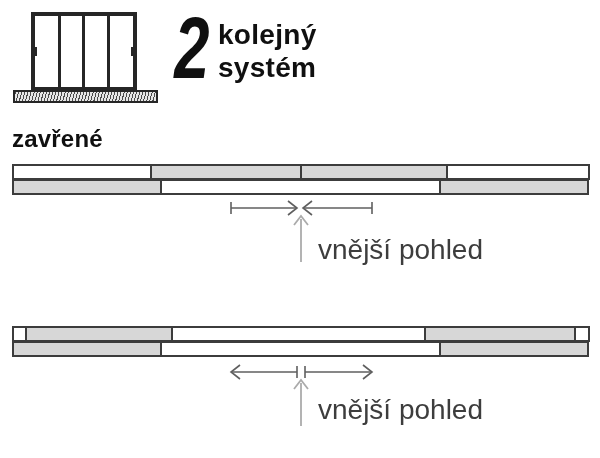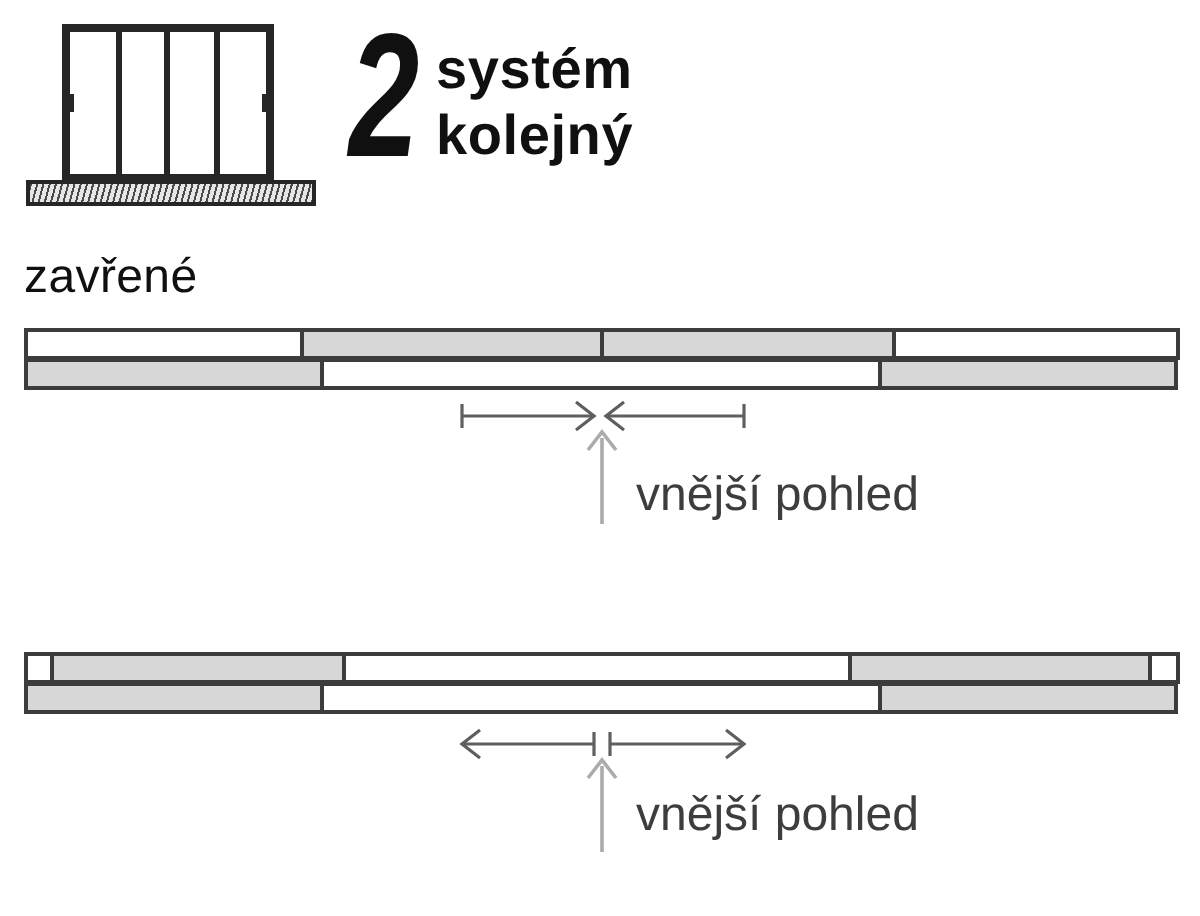--- a/index.html
+++ b/index.html
@@ -23,59 +23,59 @@
                 background:repeating-linear-gradient(105deg,#4a4a4a 0,#4a4a4a 1px,#e6e6e6 1px,#e6e6e6 3px); }
 
   
   .big-two { position:absolute; left:164px; top:6px; width:56px; height:84px;
              font-size:88px; line-height:84px; font-weight:700; font-style:italic;
              color:var(--heading-ink); transform:scaleX(0.72); text-align:center; }
   .hdr-title { position:absolute; left:218px; top:18px; font-size:28px; font-weight:700;
                line-height:33px; color:var(--heading-ink); letter-spacing:0.3px; }
 
   
-  .sec-heading { position:absolute; left:12px; font-size:24px; font-weight:400;
+  .sec-heading { position:absolute; left:12px; font-size:24px; font-weight:700;
                  color:var(--heading-ink); letter-spacing:0.2px; }
   .sec-heading.h-closed { top:125px; }
   .sec-heading.h-open   { top:286px; }
 
   
   .rail-row { position:absolute; left:0; width:600px; height:16px; }
   .row-a1 { top:164px; } .row-a2 { top:179px; }
   .row-b1 { top:326px; } .row-b2 { top:341px; }
   .seg { position:absolute; top:0; height:16px; border:2px solid var(--outline); }
   .seg.panel { background:var(--panel-fill); }
   .seg.empty { background:#fff; }
 
   
   .arrow-svg { position:absolute; left:215px; width:175px; height:70px; }
   .svg-a { top:198px; } .svg-b { top:362px; }
-  .view-label { position:absolute; left:318px; font-size:24px; color:var(--label-ink); }
+  .view-label { position:absolute; left:318px; font-size:28px; color:var(--label-ink); }
   .vl-a { top:234px; } .vl-b { top:394px; }
 </style>
 </head>
 <body style="--panel-fill: #d7d7d7; --outline: #3c3c3c; --icon-ink: #262626; --arrow: #5f5f5f; --vertical-arrow: #ababab; --heading-ink: #101010; --label-ink: #3d3d3d;">
 
 <div class="page">
 
   <div class="hdr-icon">
     <div class="door-track"></div>
     <div class="door-frame">
       <div class="door-div d1"></div>
       <div class="door-div d2"></div>
       <div class="door-div d3"></div>
       <div class="door-handle hl"></div>
       <div class="door-handle hr"></div>
     </div>
   </div>
 
   <div class="big-two">2</div>
   <div class="hdr-title">
+    <div>kolejný</div>
     <div>systém</div>
-    <div>kolejný</div>
   </div>
 
   <div class="sec-heading h-closed">zavřené</div>
 
   <div class="rail-row row-a1">
       <div class="seg empty" style="left: 12px; width: 140px;"></div>
       <div class="seg panel" style="left: 150px; width: 152px;"></div>
       <div class="seg panel" style="left: 300px; width: 148px;"></div>
       <div class="seg empty" style="left: 446px; width: 144px;"></div>
     </div>

